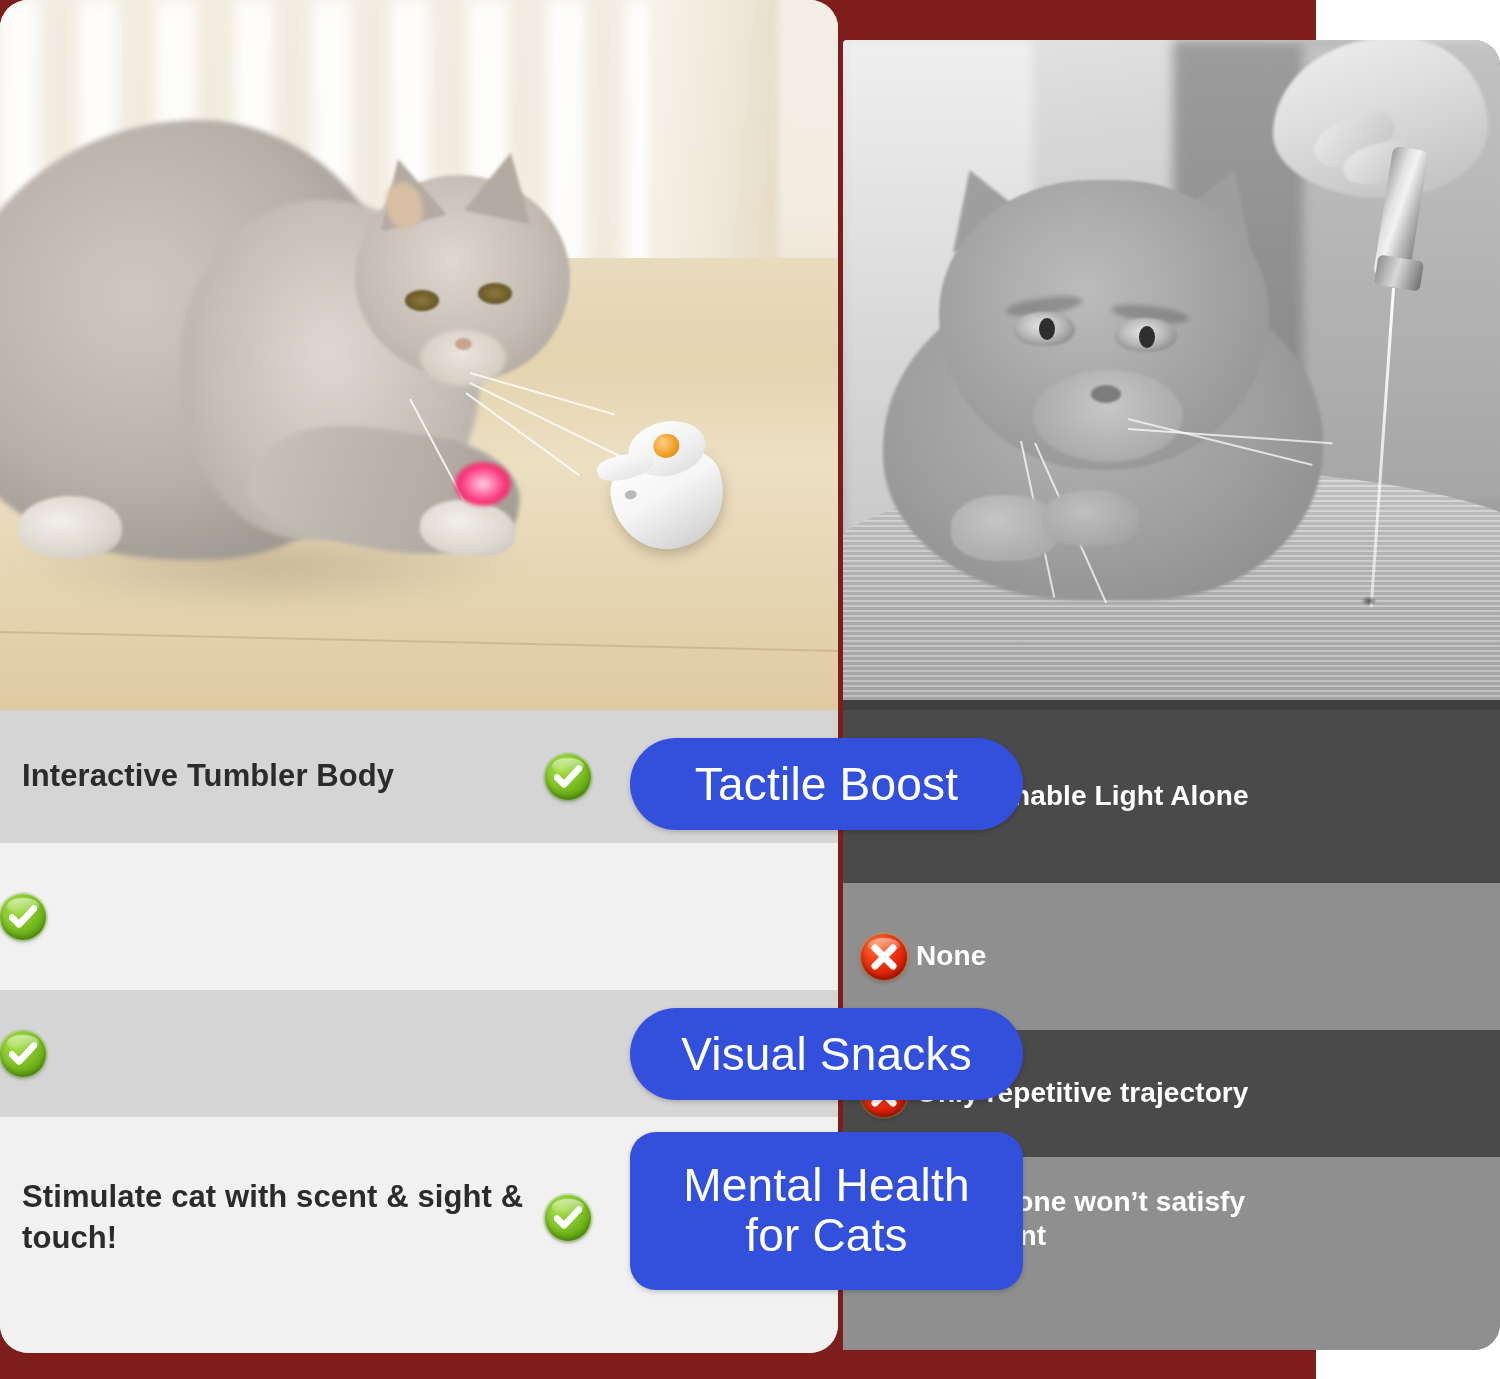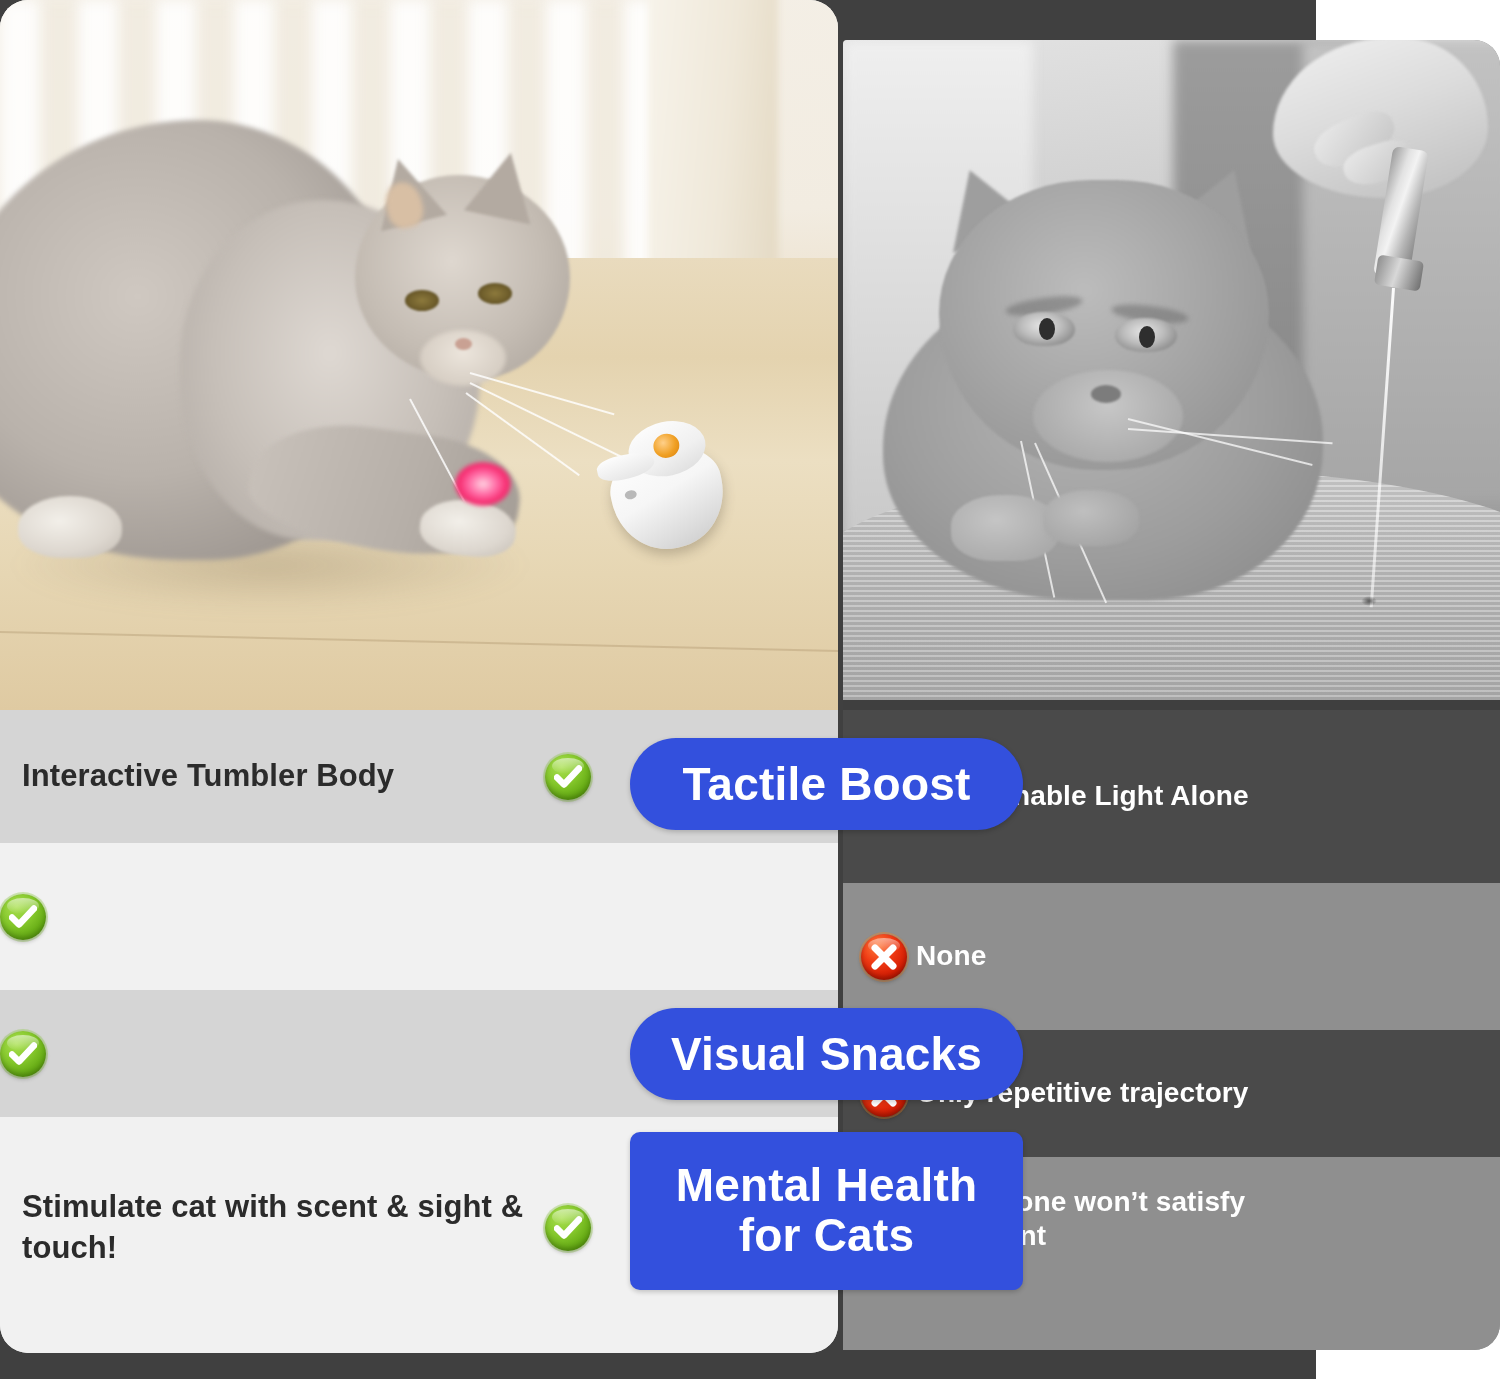--- a/index.html
+++ b/index.html
@@ -3,21 +3,21 @@
 <meta charset="utf-8">
 <style>
   * { box-sizing: border-box; margin: 0; padding: 0; }
   html, body {
     width: 1500px; height: 1379px;
     background: #ffffff;
     font-family: "Liberation Sans", sans-serif;
     overflow: hidden;
   }
 
-  .board { position: relative; width: 1316px; height: 1379px; background:#404040; }
+  .board { position: relative; width: 1316px; height: 1379px; background:#7f1d1d; }
 
   
   .panel-left {
     position: absolute; left: 0; top: 0; width: 838px; height: 1353px;
     background: #f1f1f1;
     border-radius: 28px;
     overflow: hidden;
   }
   .panel-right {
     position: absolute; left: 843px; top: 40px; width: 657px; height: 1310px;
@@ -328,21 +328,21 @@
     background: linear-gradient(180deg, rgba(255,255,255,.50), rgba(255,255,255,0));
     border-radius: 50%;
   }
   .cross svg { position:absolute; left:10px; top:10px; }
 
   
   .pill {
     position:absolute;
     background:#3350dd;
     color:#ffffff;
-    font-weight: 700;
+    font-weight: 400;
     display:flex; align-items:center; justify-content:center;
     text-align:center;
     letter-spacing:.2px;
     box-shadow: 0 2px 5px rgba(0,0,0,.20);
   }
 
   .neg-text {
     font-size: 28px; font-weight: 700; color:#ffffff; line-height:1.22;
     letter-spacing:.1px;
   }
@@ -412,21 +412,21 @@
       </div>
 
       <div class="row-l shade-a" style="top:280px; height:127px;">
         <div class="tick">
           <svg width="28" height="26" viewBox="0 0 28 26" aria-hidden="true">
             <path d="M3 13.5 L10 20.5 L25 4.5" fill="none" stroke="#ffffff" stroke-width="6.5" stroke-linecap="round" stroke-linejoin="round"></path>
           </svg>
         </div>
       </div>
 
-      <div class="row-l shade-b" style="top:426px; height:236px;">
+      <div class="row-l shade-b" style="top:416px; height:236px;">
         <div class="feature-text" style="align-self:center; margin-top:-52px;">Stimulate cat with scent &amp; sight &amp; touch!</div>
         <div class="tick" style="margin-top:-52px;">
           <svg width="28" height="26" viewBox="0 0 28 26" aria-hidden="true">
             <path d="M3 13.5 L10 20.5 L25 4.5" fill="none" stroke="#ffffff" stroke-width="6.5" stroke-linecap="round" stroke-linejoin="round"></path>
           </svg>
         </div>
       </div>
 
     </div>
   </div>
@@ -526,18 +526,18 @@
 
   <div class="pill" style="left:630px; top:738px; width:393px; height:92px; border-radius:46px; font-size:46px;">
     <span>Tactile Boost</span>
   </div>
 
 
   <div class="pill" style="left:630px; top:1008px; width:393px; height:92px; border-radius:46px; font-size:46px;">
     <span>Visual Snacks</span>
   </div>
 
-  <div class="pill" style="left:630px; top:1132px; width:393px; height:158px; border-radius:10px; font-size:46px; flex-direction:column; line-height:1.08;">
+  <div class="pill" style="left:630px; top:1132px; width:393px; height:158px; border-radius:26px; font-size:46px; flex-direction:column; line-height:1.08;">
     <span>Mental Health</span>
     <span>for Cats</span>
   </div>
 
 </div>
 
 </body></html>

